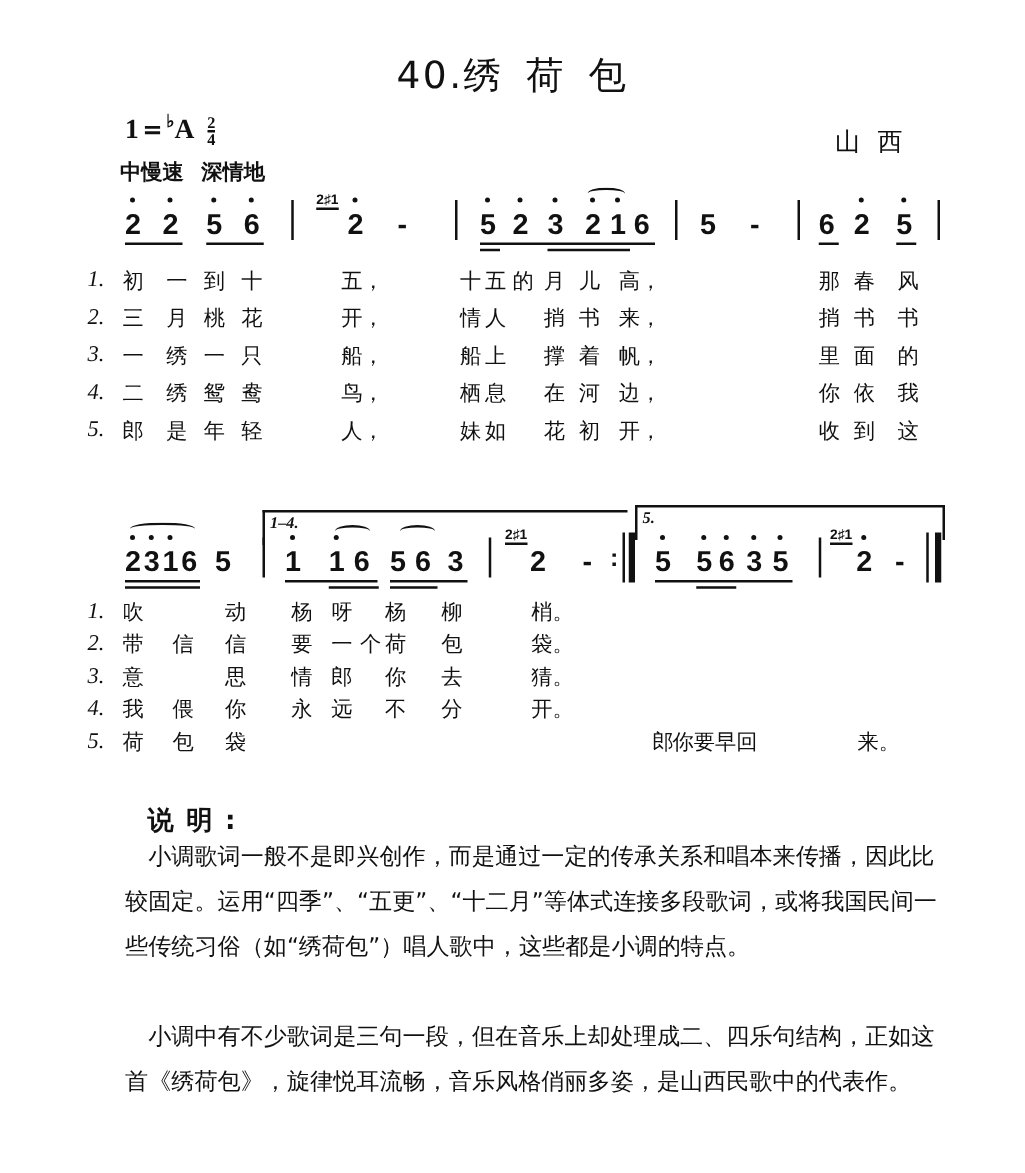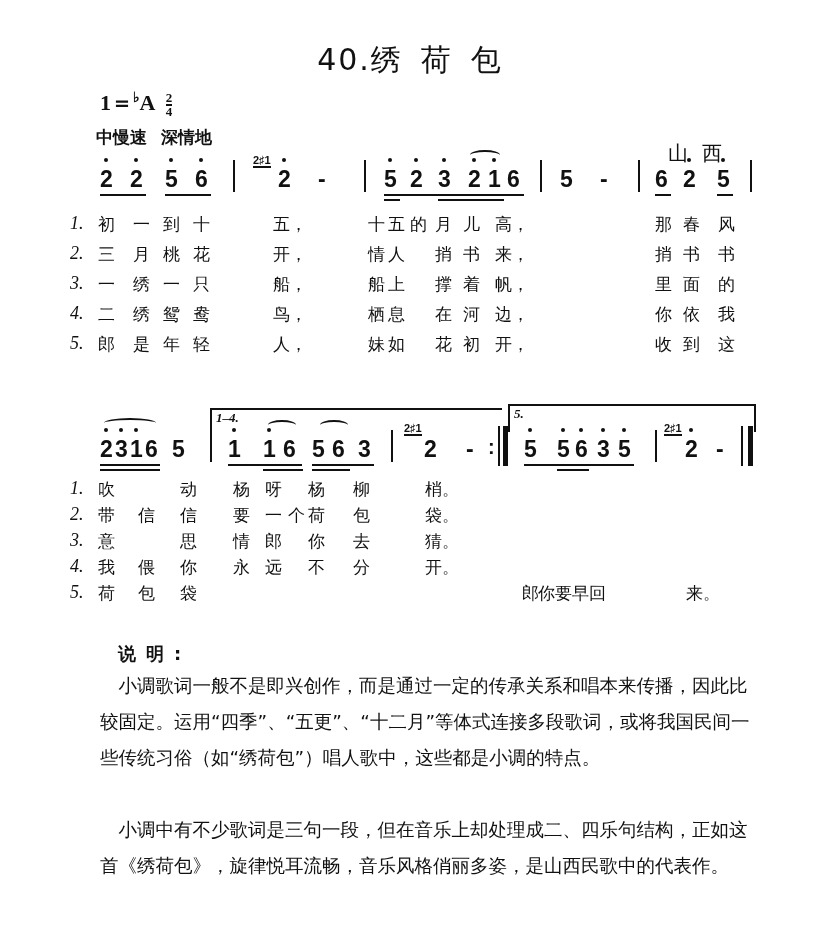--- a/index.html
+++ b/index.html
@@ -9,21 +9,21 @@
   .title { left:0; width:820px; top:40px; text-align:center; font-size:30px;
            font-family:"DejaVu Sans", sans-serif; letter-spacing:2px; }
   .title .w { display:inline-block; margin-left:18px; }
   .key { left:100px; top:88px; font-size:22px; font-weight:bold;
          font-family:"Liberation Serif", serif; }
   .key sup { font-size:14px; }
   .ts { display:inline-block; vertical-align:middle; text-align:center; font-size:13px;
         line-height:12px; margin-left:6px; }
   .ts span { display:block; }
   .origin { left:668px; top:100px; font-size:20px; letter-spacing:14px;
-            font-family:"DejaVu Sans", sans-serif;margin-top:40px; }
+            font-family:"DejaVu Sans", sans-serif; }
   .tempo { left:96px; top:126px; font-size:17px; font-weight:bold;
            font-family:"DejaVu Sans", sans-serif; }
   .tempo span + span { margin-left:14px; }
 
   .staff { font-family:"Liberation Sans", sans-serif; font-weight:bold; font-size:23px; }
   .note { position:absolute; top:0; }
   .note .dot { position:absolute; left:50%; top:-8px; width:4px; height:4px; margin-left:-2px;
                background:#111; border-radius:50%; }
   .ul1 { position:absolute; height:2px; background:#111; }
   .bar { position:absolute; width:2px; background:#111; }
@@ -32,21 +32,21 @@
   .slur { position:absolute; border-top:2px solid #111; border-radius:50% 50% 0 0; height:8px; }
   .volta { position:absolute; border-top:2px solid #111; border-left:2px solid #111; height:26px; }
   .volta.r { border-right:2px solid #111; }
   .voltalbl { position:absolute; font-style:italic; font-size:13px; font-family:"Liberation Serif", serif; }
 
   .lyrics { font-family:"DejaVu Sans", sans-serif; font-size:17px; }
   .lyr-row { position:absolute; height:30px; }
   .lyr-row span { position:absolute; top:0; }
   .vnum { font-style:italic; font-family:"Liberation Serif", serif; font-size:18px; }
 
-  .notes-title { left:118px; top:642px; font-size:18px; font-weight:bold;
+  .notes-title { left:118px; top:642px; font-size:21px; font-weight:bold;
                  font-family:"DejaVu Sans", sans-serif; letter-spacing:10px; }
   .para { left:100px; width:650px; font-size:18.5px; line-height:36px;
           font-family:"DejaVu Sans", sans-serif; text-indent:1em; }
 </style>
 </head>
 <body>
 
 <div class="abs title">
   <span>40.</span><span>绣</span><span class="w">荷</span><span class="w">包</span>
 </div>

